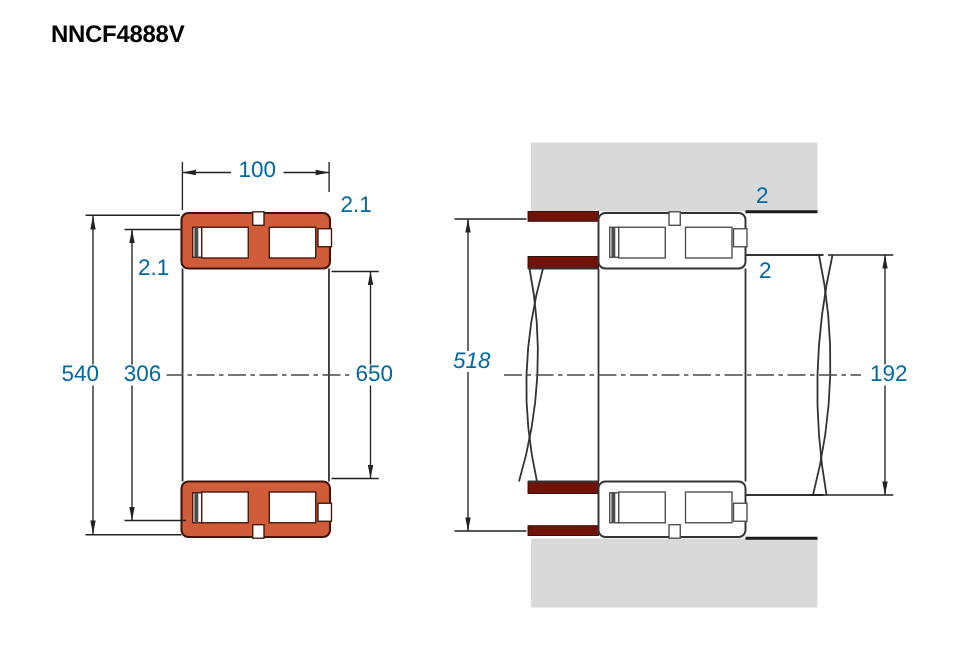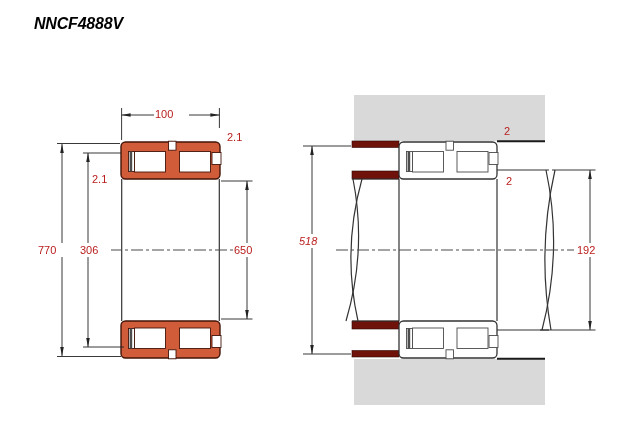--- a/index.html
+++ b/index.html
@@ -2,24 +2,24 @@
 <html style="--bearing-fill: #d05c3a; --bearing-outline: #431409; --abutment-ring: #6e120a; --housing-gray: #d9d9d9; --line: #333333;"><head>
 <meta charset="utf-8">
 <style>
   html,body { margin:0; padding:0; background:#fff; }
   #stage {
     position:relative; width:640px; height:440px; background:#fff;
     font-family:"Liberation Sans", sans-serif; overflow:hidden;
   }
   #title {
     position:absolute; left:34px; top:15px;
-    font-size:16px; font-weight:700; color:#000; letter-spacing:-0.2px;font-style:italic;
+    font-size:16px; font-weight:700; color:#000; letter-spacing:-0.2px;
   }
   svg { position:absolute; left:0; top:0; }
-  .lbl { position:absolute; font-size:11px; line-height:14px; color:#b91c1c; white-space:nowrap; }
+  .lbl { position:absolute; font-size:15px; line-height:14px; color:#0369a1; text-align:center; white-space:nowrap; }
   .lbl.bg { background:#ffffff; padding:0 1px; }
   
   .or-fill { fill:var(--bearing-fill,#d05c3a); stroke:var(--bearing-outline,#431409); stroke-width:1.4; }
   .or-cut  { fill:#ffffff; stroke:var(--bearing-outline,#431409); stroke-width:0.9; }
   .wh-fill { fill:#ffffff; stroke:#333333; stroke-width:1.3; }
   .wh-cut  { fill:#ffffff; stroke:#4a4a4a; stroke-width:0.9; }
   .snap    { fill:#4d4d4d; stroke:none; }
   .maroon  { fill:var(--abutment-ring,#6e120a); stroke:#2e0703; stroke-width:0.6; }
   .housing { fill:var(--housing-gray,#d9d9d9); stroke:none; }
   .borel   { stroke:#1a1a1a; stroke-width:2; fill:none; }
@@ -158,21 +158,21 @@
         <line class="dim" x1="590" y1="170" x2="590" y2="330"></line>
         <polygon class="arr" points="590,170 588.2,179 591.8,179"></polygon>
         <polygon class="arr" points="590,330 588.2,321 591.8,321"></polygon>
       </g>
     </g>
   </svg>
 
   <div class="lbl bg" style="left:154px; top:106.5px; width:33px;">100</div>
   <div class="lbl" style="left:227px; top:130px;">2.1</div>
   <div class="lbl" style="left:92px; top:171.5px;">2.1</div>
-  <div class="lbl bg" style="left:37px; top:243px; width:31px;">770</div>
+  <div class="lbl bg" style="left:37px; top:243px; width:31px;">540</div>
   <div class="lbl bg" style="left:79px; top:243px; width:30px;">306</div>
   <div class="lbl bg" style="left:233px; top:243px; width:31px;">650</div>
 
   <div class="lbl bg" style="left:298px; top:234px; width:31px;font-style:italic;">518</div>
   <div class="lbl bg" style="left:576px; top:243px; width:31px;">192</div>
   <div class="lbl" style="left:504px; top:124px;">2</div>
   <div class="lbl" style="left:506px; top:174px;">2</div>
 
 </div>
 

